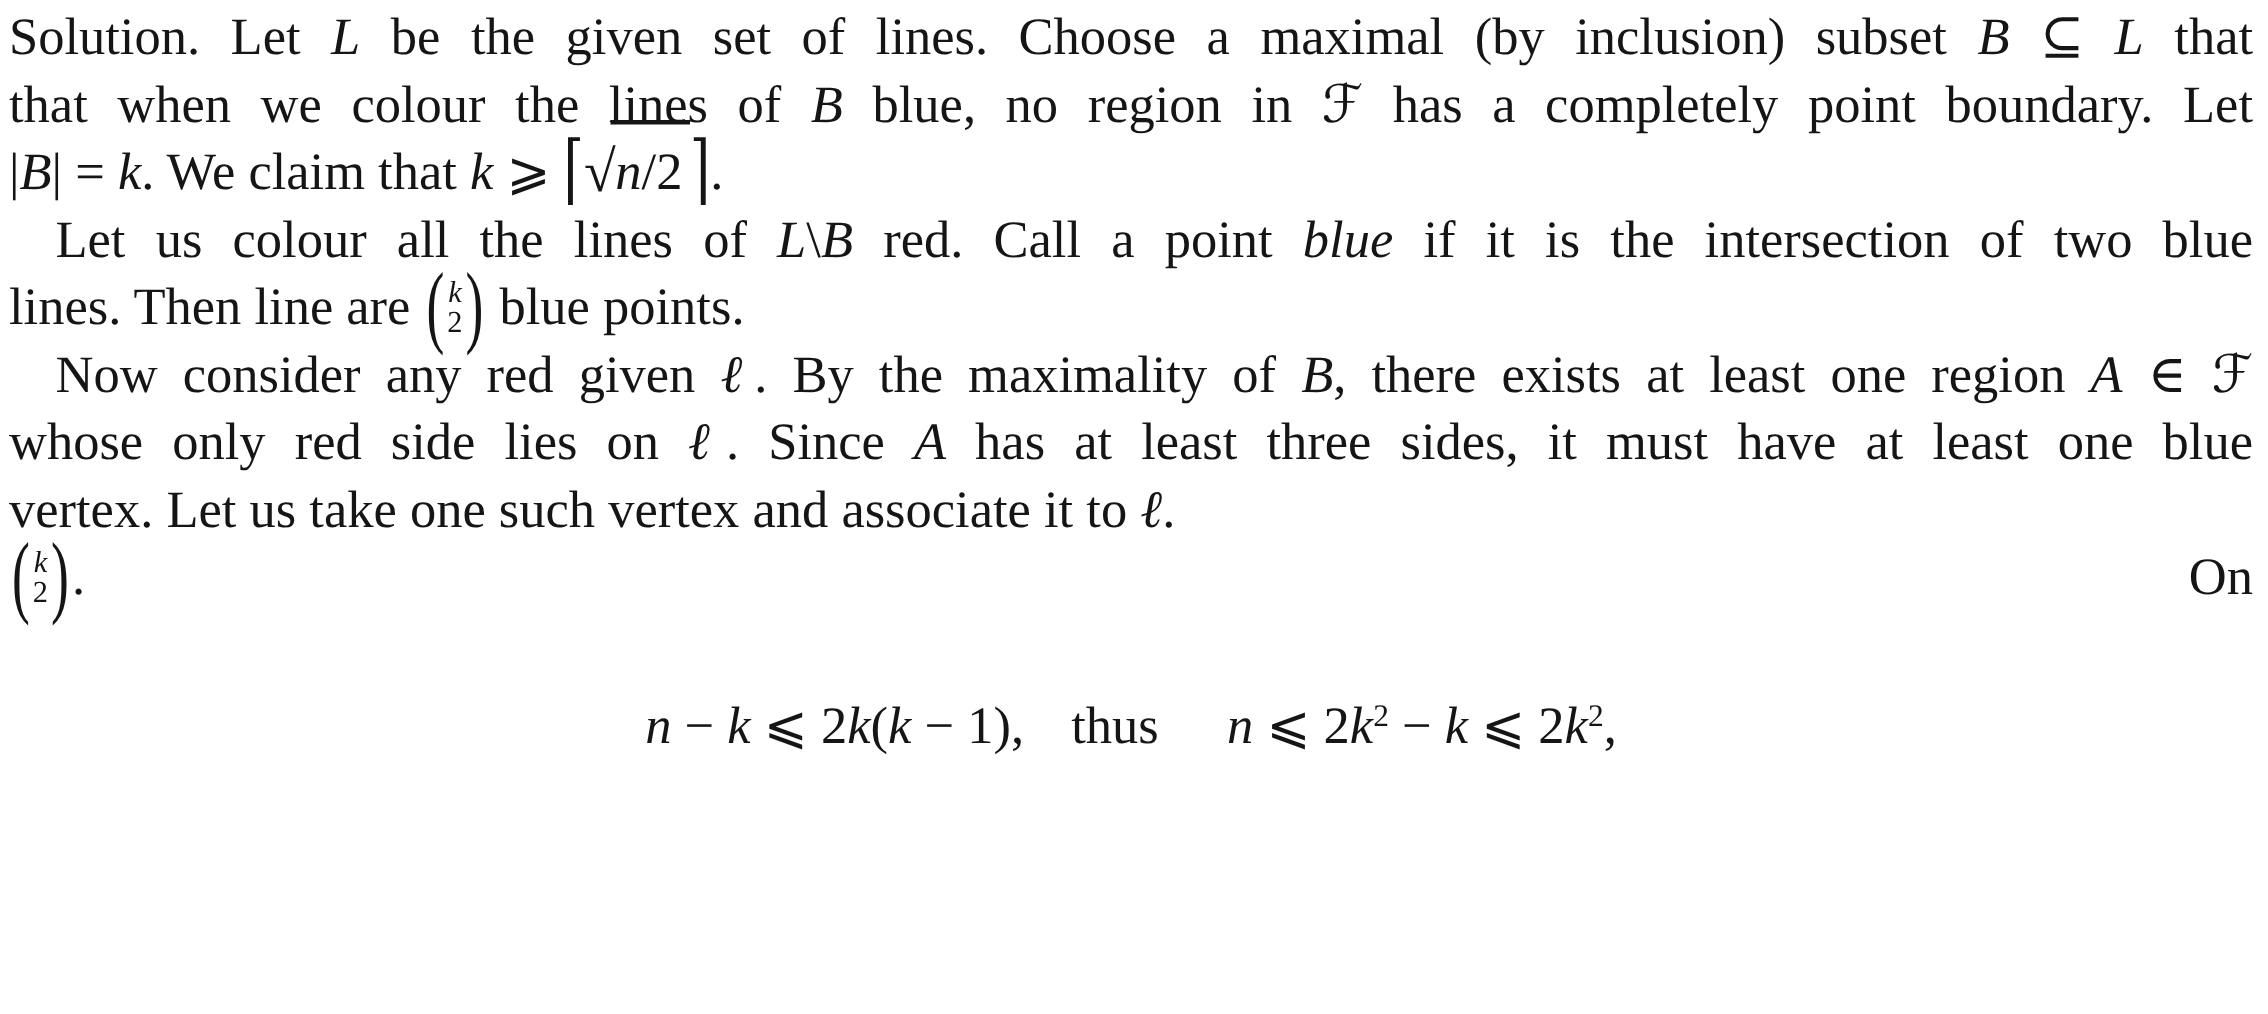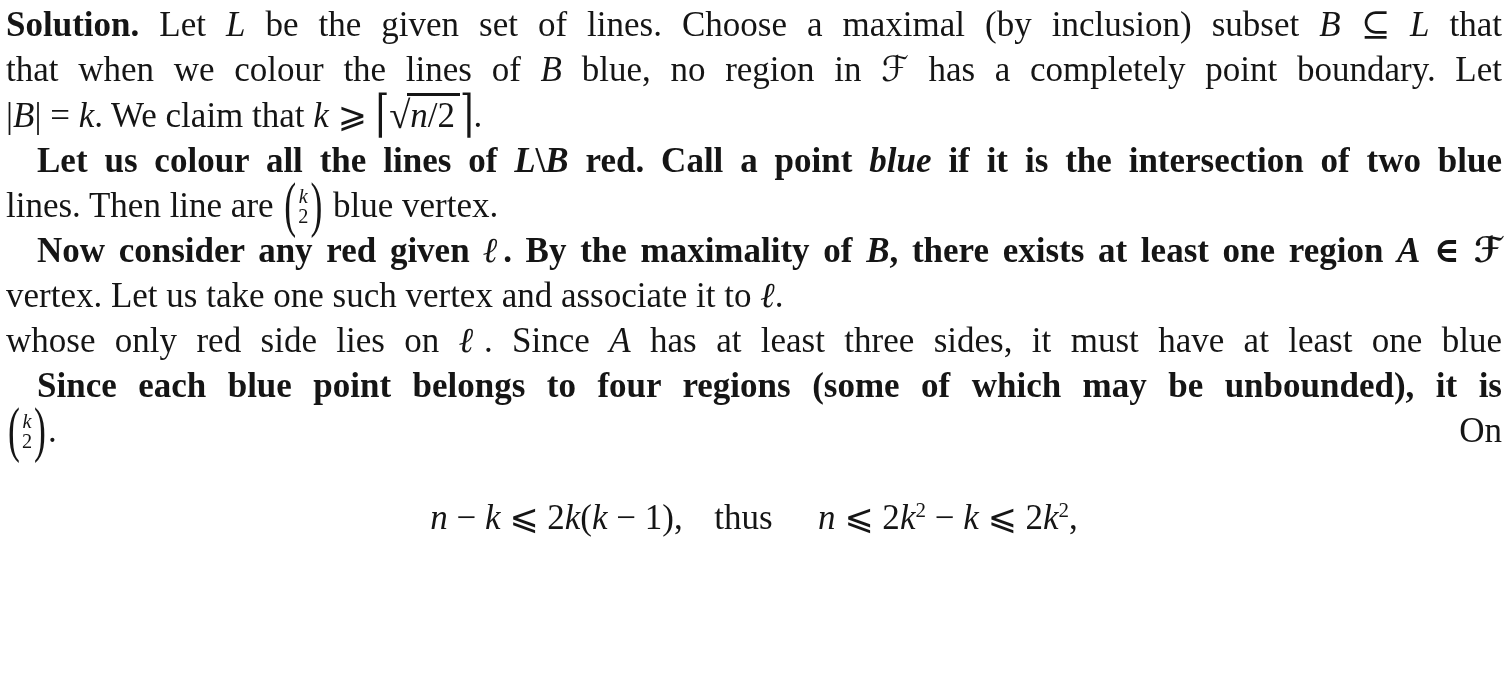--- a/index.html
+++ b/index.html
@@ -11,68 +11,67 @@
     font-size: 35px;
     overflow: hidden;
   }
   .doc { padding: 2px 10px 0 6px; }
   .line {
     line-height: 45px;
     text-align: justify;
     text-align-last: justify;
   }
   .line.last { text-align-last: left; }
-  .line.indent { padding-left: 31px; font-weight: bold; }
+  .line.indent { padding-left: 31px; }
   .it  { font-style: italic; }
-  .b   { font-weight: bold; }
+  .b   { font-weight: normal; }
   .cal { font-style: italic; }
   .sup { font-size: 0.6em; vertical-align: 0.55em; }
   .sp  { display: inline-block; }
 
   
   .binom { display: inline-flex; align-items: center; margin: 0 2px; }
   .binom * { line-height: 1; }
   .bp { display: inline-block; transform: scaleY(1.72); font-size: 1.02em; }
   .bstack {
     display: inline-flex; flex-direction: column; align-items: center;
     font-size: 0.58em; line-height: 0.95; padding: 0 2px;
   }
 
   
   .sqrtceil { white-space: nowrap; }
   .ceil { display: inline-block; transform: scaleY(1.45); transform-origin: 50% 55%; }
   .radix { font-size: 1.1em; position: relative; top: 0.02em; margin-right: -0.08em; }
-  .rad { border-top: 3px solid currentColor; padding: 0 0.14em 0 0.08em; }
+  .rad { border-top: 3px solid currentColor; padding: 12px 0.14em 0 0.08em; }
 
   .equation {
-    line-height: 36px;
+    line-height: 62px;
     text-align: center;
     margin: 39px 0;
   }
 </style>
 </head>
 <body style="background: rgb(255, 255, 255); color: rgb(21, 21, 21);">
 
 <main class="doc">
     <div class="line"><span class="b">Solution.</span><span> Let </span><span class="it">L</span><span> be the given set of lines. Choose a maximal (by inclusion) subset </span><span class="it">B</span><span> ⊆ </span><span class="it">L</span><span> that</span></div>
     <div class="line"><span>that when we colour the lines of </span><span class="it">B</span><span> blue, no region in </span><span class="cal">ℱ</span><span> has a completely point boundary. Let</span></div>
     <div class="line last"><span>|</span><span class="it">B</span><span>| = </span><span class="it">k</span><span>. We claim that </span><span class="it">k</span><span> ⩾ </span><span class="sqrtceil"><span class="ceil">⌈</span><span class="radix">√</span><span class="rad"><span class="it">n</span><span>/2</span></span><span class="ceil">⌉</span></span><span>.</span></div>
     <div class="line indent"><span>Let us colour all the lines of </span><span class="it">L</span><span>\</span><span class="it">B</span><span> red. Call a point </span><span class="it">blue</span><span> if it is the intersection of two blue</span></div>
     <div class="line last"><span>lines. Then line are </span><span class="binom">
         <span class="bp">(</span>
         <span class="bstack">
           <span class="it">k</span>
           <span>2</span>
         </span>
         <span class="bp">)</span>
-      </span><span> blue vertex.</span></div>
+      </span><span> blue points.</span></div>
     <div class="line indent"><span>Now consider any red given </span><span class="it">ℓ</span><span>. By the maximality of </span><span class="it">B</span><span>, there exists at least one region </span><span class="it">A</span><span> ∈ </span><span class="cal">ℱ</span></div>
+    <div class="line"><span>whose only red side lies on </span><span class="it">ℓ</span><span>. Since </span><span class="it">A</span><span> has at least three sides, it must have at least one blue</span></div>
     <div class="line last"><span>vertex. Let us take one such vertex and associate it to </span><span class="it">ℓ</span><span>.</span></div>
-    <div class="line"><span>whose only red side lies on </span><span class="it">ℓ</span><span>. Since </span><span class="it">A</span><span> has at least three sides, it must have at least one blue</span></div>
-    <div class="line indent"><span>Since each blue point belongs to four regions (some of which may be unbounded), it is</span></div>
     <div class="line"><span class="binom">
         <span class="bp">(</span>
         <span class="bstack">
           <span class="it">k</span>
           <span>2</span>
         </span>
         <span class="bp">)</span>
       </span><span>. On</span></div>
     <div class="equation"><span class="it">n</span><span> − </span><span class="it">k</span><span> ⩽ 2</span><span class="it">k</span><span>(</span><span class="it">k</span><span> − 1),</span><span class="sp" style="width: 0.9em;"></span><span>thus</span><span class="sp" style="width: 1.3em;"></span><span class="it">n</span><span> ⩽ 2</span><span class="it">k</span><span class="sup">2</span><span> − </span><span class="it">k</span><span> ⩽ 2</span><span class="it">k</span><span class="sup">2</span><span>,</span></div>
   </main>

